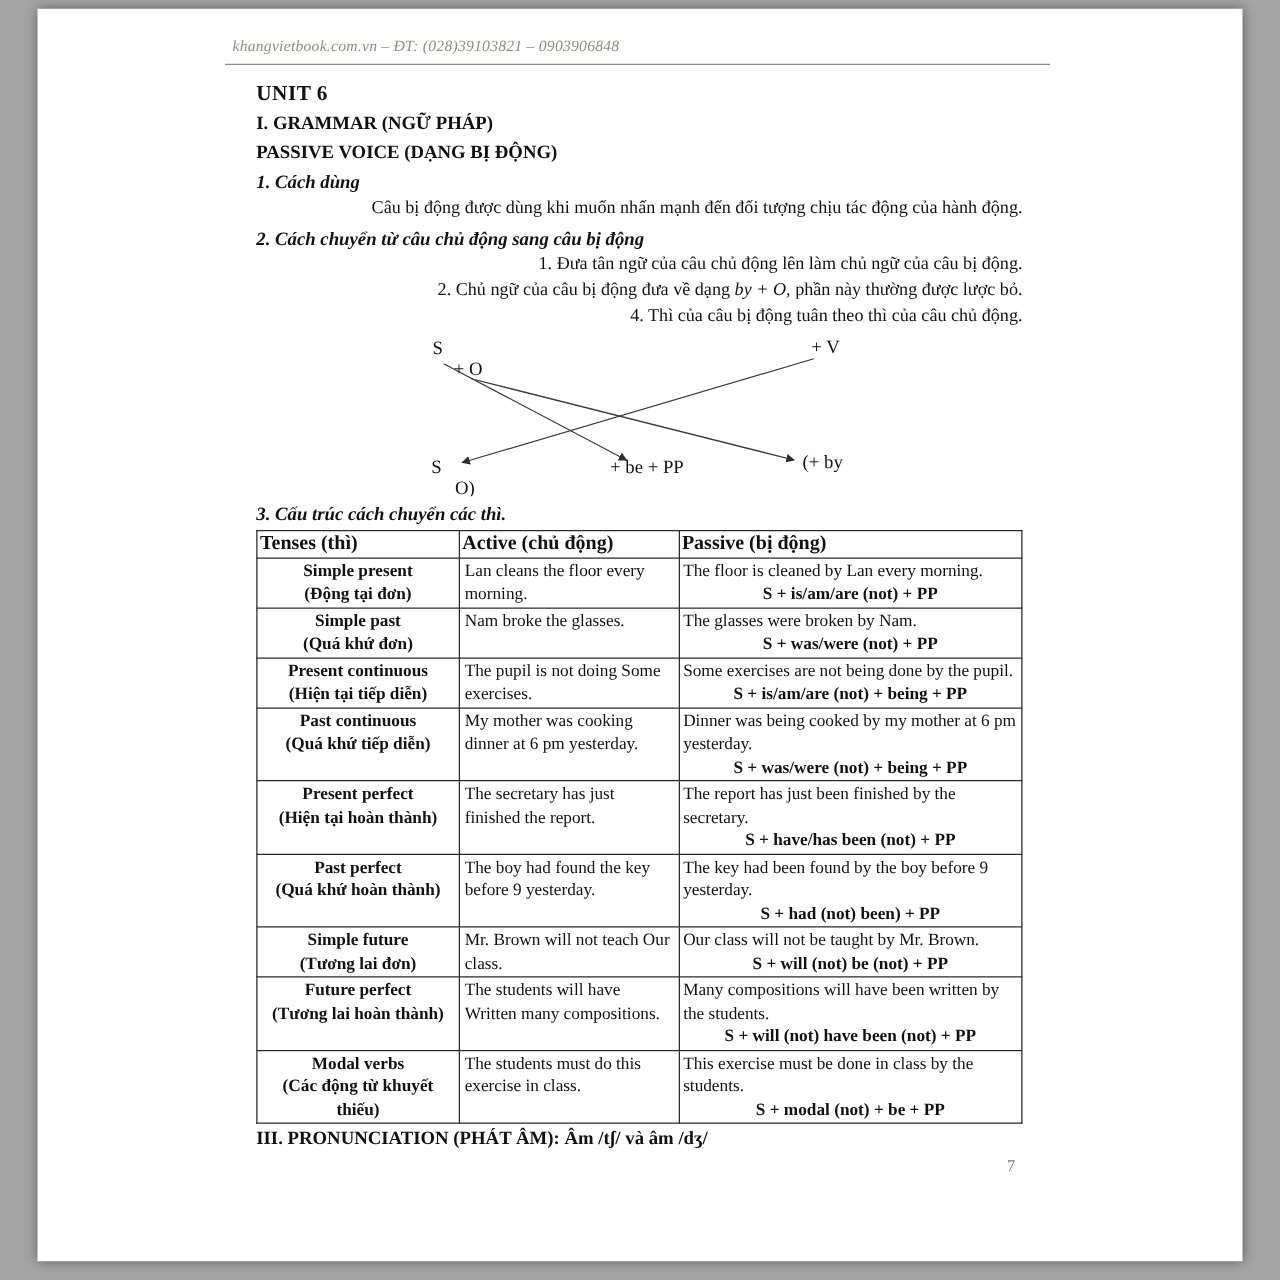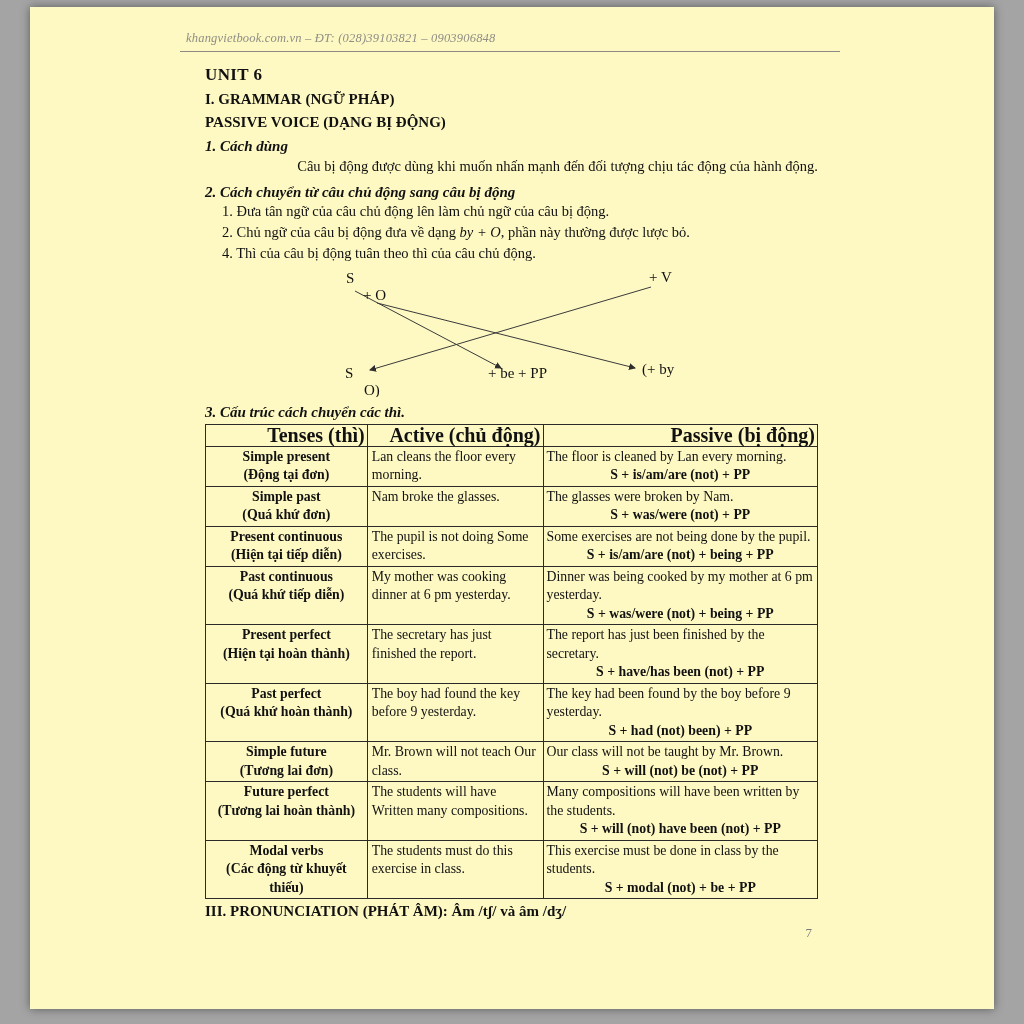--- a/index.html
+++ b/index.html
@@ -4,42 +4,42 @@
 <style>
   html,body{margin:0;padding:0;}
   body{
     width:1024px;height:1024px;position:relative;
     background:#a4a4a4;
     font-family:"Liberation Serif","DejaVu Serif",serif;
     color:#111;
   }
   .page{
     position:absolute;left:30px;top:7px;width:964px;height:1002px;
-    background:#fef9c3;box-shadow:0 0 9px rgba(0,0,0,.45);
+    background:#ffffff;box-shadow:0 0 9px rgba(0,0,0,.45);
     overflow:hidden;
   }
   .running-header{
     margin:21px 0 0 150px;width:654px;
     border-bottom:1px solid #8d8b83;padding:0 0 5px 6px;
   }
   .running-header .htext{font-style:italic;font-size:12.5px;color:#8f8d85;letter-spacing:.2px;}
   .content{width:613px;margin-left:175px;}
   .unit-title{margin-top:13px;font-size:17px;font-weight:bold;letter-spacing:.4px;}
   .h-bold{margin-top:6px;font-size:15px;font-weight:bold;}
   .h-center{text-align:left;}
   .h-item{margin-top:7px;font-size:15px;font-weight:bold;font-style:italic;}
   .body-text{margin-top:1px;padding-left:17px;font-size:14.5px;line-height:21px;text-align:right;}
-  .rules{padding-left:17px;font-size:14.5px;line-height:21px;}
+  .rules{padding-left:17px;font-size:14.5px;line-height:21px;text-align:right;}
   .rule .it{font-style:italic;}
   .diagram{display:block;margin-top:3px;}
   .dg-label{font-size:15px;fill:#111;font-family:"Liberation Serif","DejaVu Serif",serif;}
   .dg-line{stroke:#3a3a3a;stroke-width:1;}
   .tbl{border-collapse:collapse;width:613px;margin-top:3px;font-size:13.8px;line-height:18.5px;}
   .tbl th,.tbl td{border:1px solid #2a2a2a;vertical-align:top;padding:1px 4px;}
-  .tbl th{font-size:20px;text-align:right;padding:1px 2px;}
+  .tbl th{font-size:16px;text-align:left;padding:1px 2px;}
   .cell-tense{font-weight:bold;text-align:center;}
   .cell-passive{padding:1px 3px !important;}
   .formula{font-weight:bold;text-align:center;}
   .h-pron{margin-top:4px;font-size:15px;font-weight:bold;}
   .page-num{margin-top:5px;text-align:right;padding-right:6px;font-size:13px;color:#7a7a7a;}
 </style>
 </head>
 <body>
 
 <div class="page">

